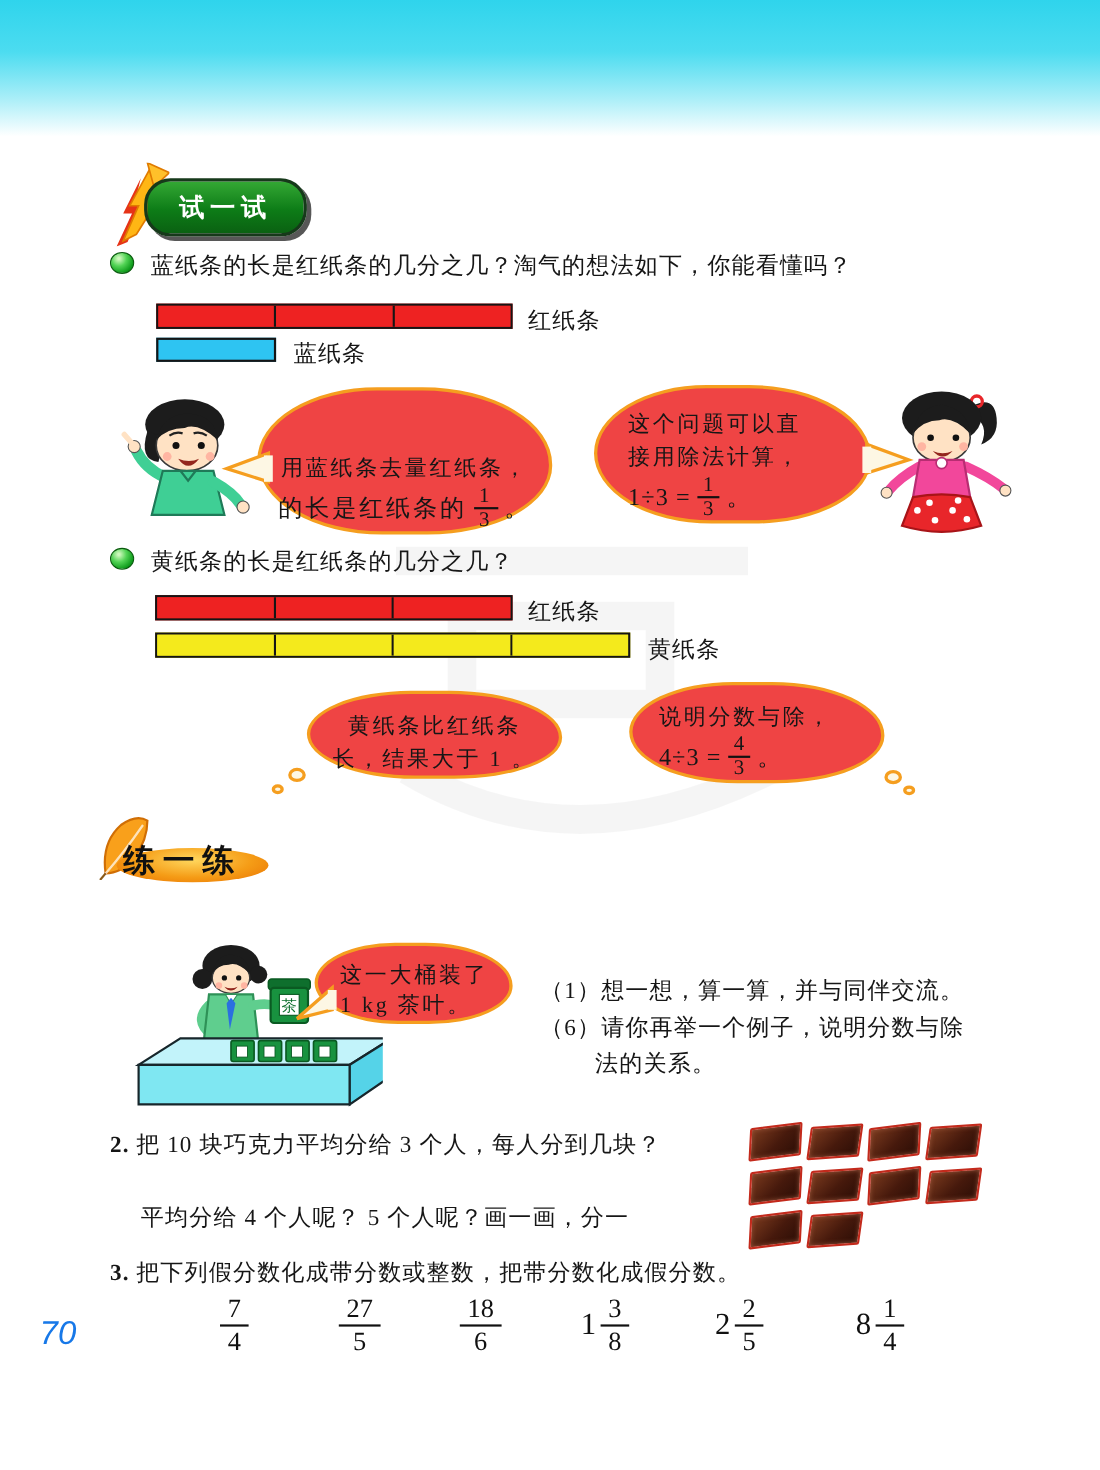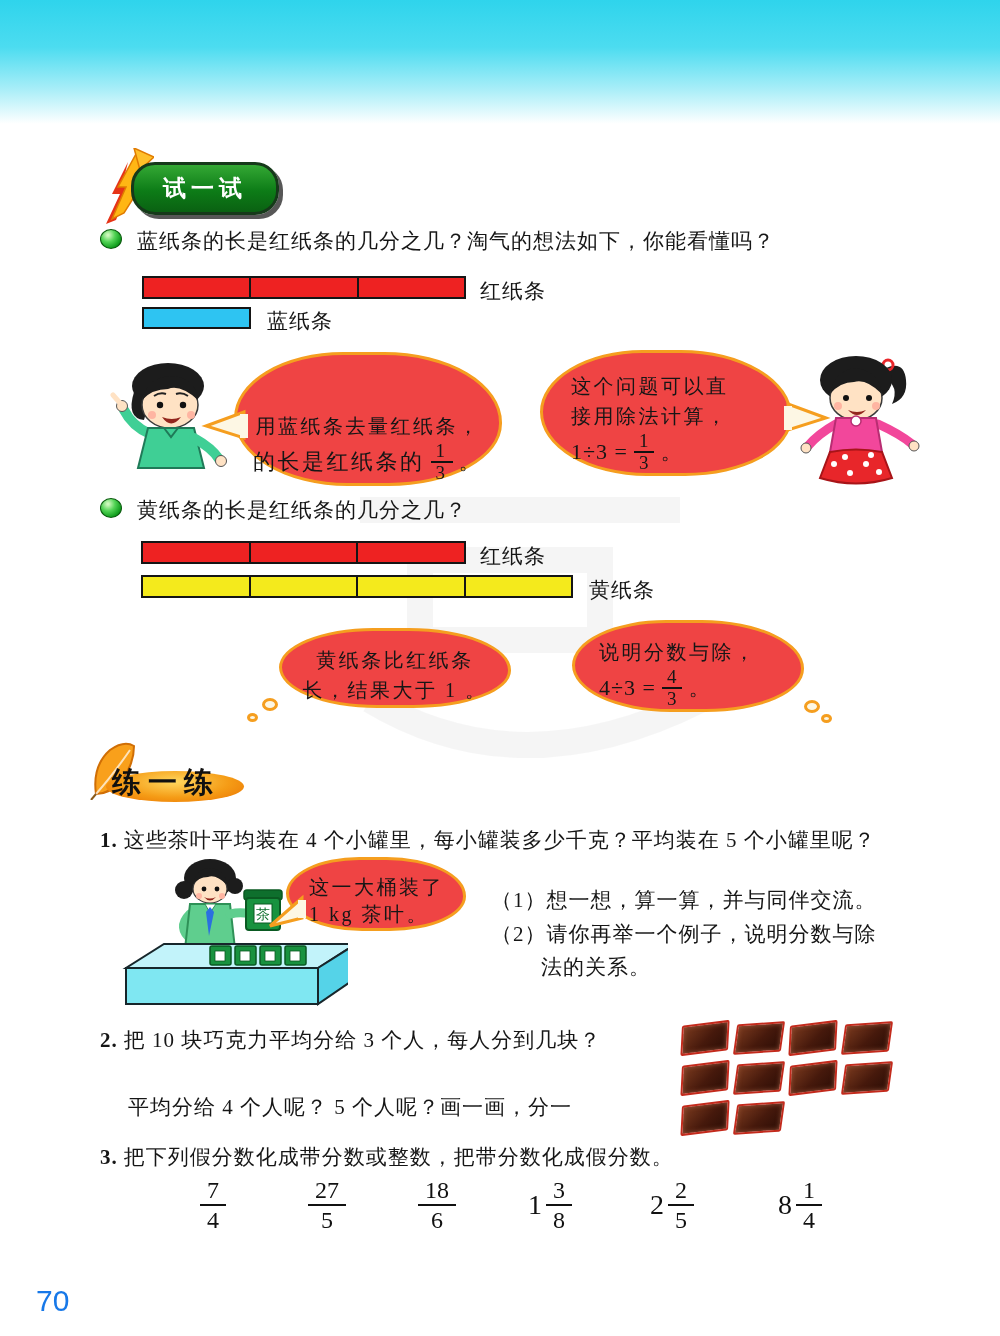--- a/index.html
+++ b/index.html
@@ -206,23 +206,20 @@
   <div class="abs tcirc" style="left:821px;top:714px;width:11px;height:9px;"></div>
 
   <svg class="abs" style="left:90px;top:742px;" width="48" height="58" viewBox="0 0 48 58">
     <path d="M6,52 Q2,24 20,8 Q34,-2 44,4 Q44,22 32,38 Q20,52 6,52 Z" fill="#f9a01b" stroke="#d06e05" stroke-width="2"></path>
     <path d="M6,52 Q22,34 40,8" stroke="#ffffff" stroke-width="2" fill="none" opacity="0.7"></path>
     <path d="M6,52 L1,58" stroke="#8a5a1a" stroke-width="2"></path>
   </svg>
   <div class="abs badge-practice-bg"></div>
   <div class="abs badge-practice-label">练一练</div>
 
-  <div class="abs txt" style="left:100px;top:826px;">
-    <span class="pnum">1.</span><span>这些茶叶平均装在 4 个小罐里，每小罐装多少千克？平均装在 5 个小罐里呢？</span>
-  </div>
 
   <svg class="abs" style="left:118px;top:856px;" width="230" height="158" viewBox="0 0 230 158">
     <path d="M72,58 Q58,72 74,84" stroke="#5fce8e" stroke-width="9" fill="none" stroke-linecap="round"></path>
     <ellipse cx="92" cy="22" rx="26" ry="19" fill="#1c1c1c"></ellipse>
     <circle cx="66" cy="34" r="9" fill="#1c1c1c"></circle>
       <circle cx="117" cy="30" r="8" fill="#1c1c1c"></circle>
     <ellipse cx="92" cy="33" rx="17" ry="14" fill="#ffe2c4" stroke="#3a3a3a" stroke-width="1.2"></ellipse>
     <path d="M75,29 Q78,12 92,12 Q107,13 109,29 Q98,18 90,21 Q80,21 75,29 Z" fill="#1c1c1c"></path>
     <circle cx="86" cy="33" r="2.4" fill="#111"></circle>
       <circle cx="99" cy="33" r="2.4" fill="#111"></circle>
@@ -256,21 +253,21 @@
   <div class="abs cloud" style="left:286px;top:857px;width:180px;height:74px;align-items:flex-start;padding-left:20px;">
     <div class="bl" style="line-height:27px;">这一大桶装了</div>
     <div class="bl" style="line-height:27px;">1 kg 茶叶。</div>
   </div>
   <svg class="abs tailsvg" style="left:270px;top:896px;" width="34" height="32">
     <polygon points="32,2 0,30 32,22" fill="#fdf7e4" stroke="#f59e1f" stroke-width="3"></polygon>
     <rect x="28" y="4" width="8" height="18" fill="#fdf7e4"></rect>
   </svg>
 
   <div class="abs txt" style="left:491px;top:886px;">（1）想一想，算一算，并与同伴交流。</div>
-  <div class="abs txt" style="left:491px;top:920px;">（2）请你再举一个例子，说明分数与除</div>
+  <div class="abs txt" style="left:491px;top:920px;">（6）请你再举一个例子，说明分数与除</div>
   <div class="abs txt" style="left:541px;top:953px;">法的关系。</div>
 
   <div class="abs txt" style="left:100px;top:1026px;">
     <span class="pnum">2.</span><span>把 10 块巧克力平均分给 3 个人，每人分到几块？</span>
   </div>
   <div class="abs txt" style="left:128px;top:1061px;margin-top:32px;">平均分给 4 个人呢？ 5 个人呢？画一画，分一</div>
 
   <div class="abs chocgrid">
     <div class="choc"></div>
     <div class="choc"></div>
@@ -321,15 +318,15 @@
       </span>
   </div>
   <div class="abs bigfrac" style="left:778px;top:1176px;">
     <span class="whole">8</span>
     <span class="stack">
         <span class="fn">1</span>
         <span>4</span>
       </span>
   </div>
 
-  <div class="abs pageno" style="left:36px;top:1284px;">70</div>
+  <div class="abs pageno" style="left:36px;top:1196px;font-style:italic;">70</div>
 
 </div>
 
 </body></html>

